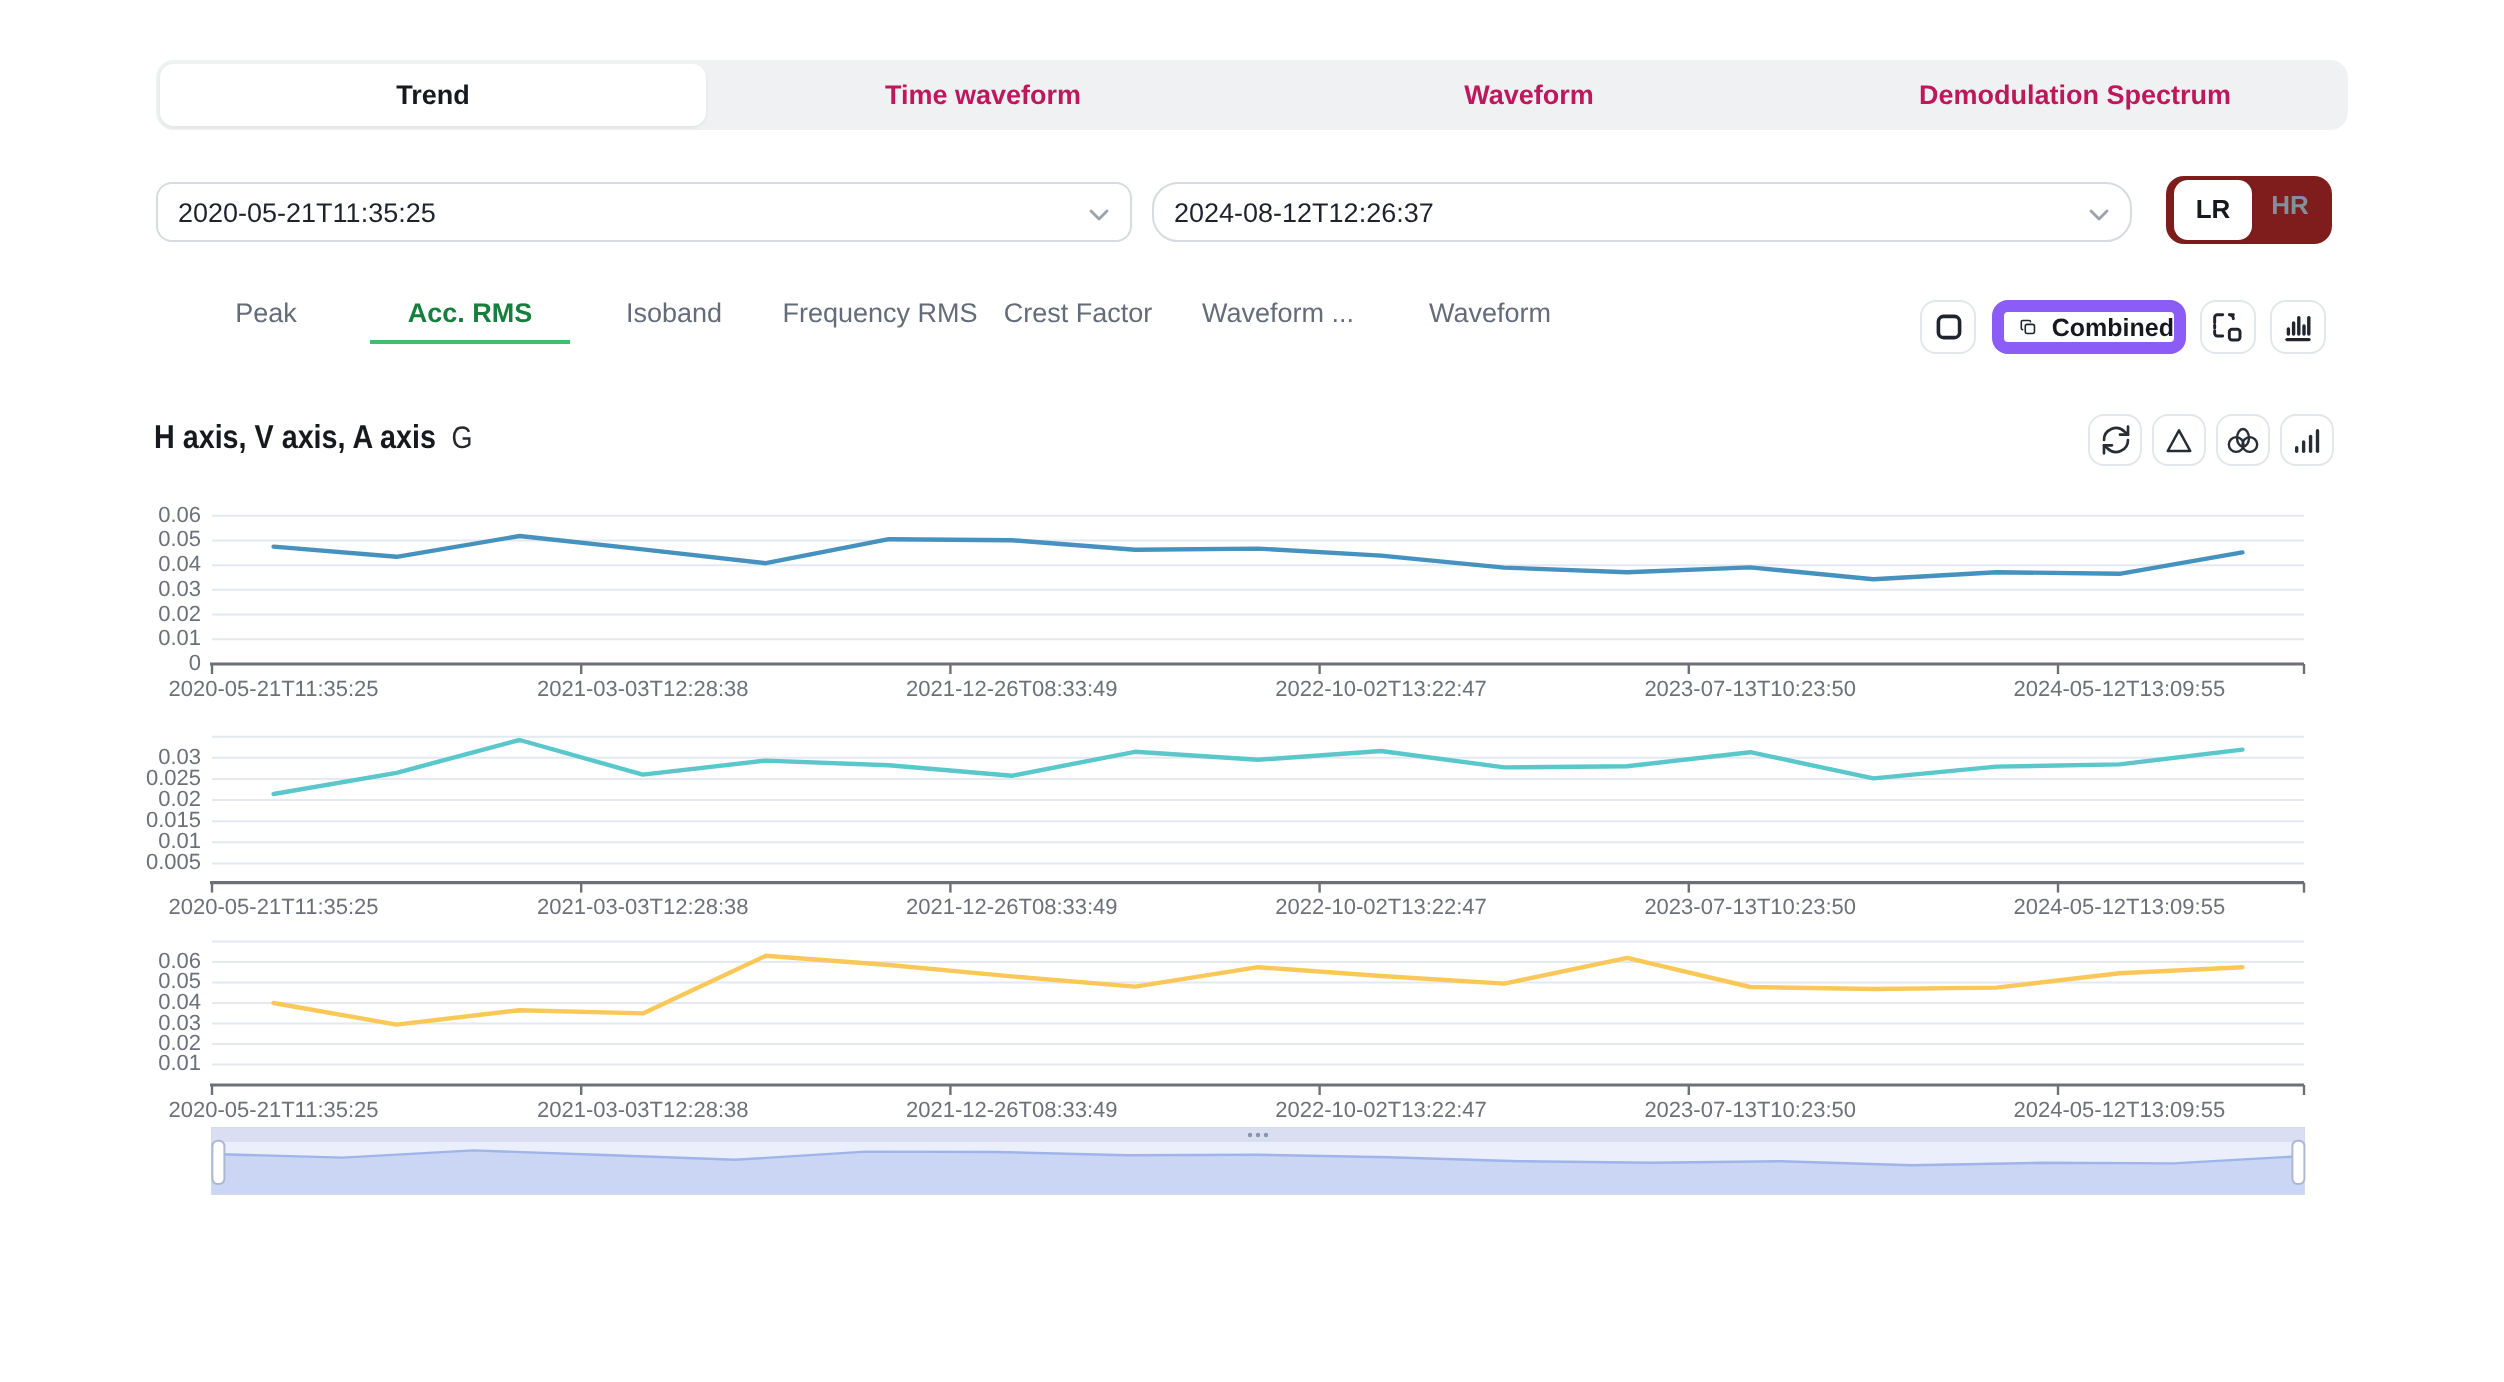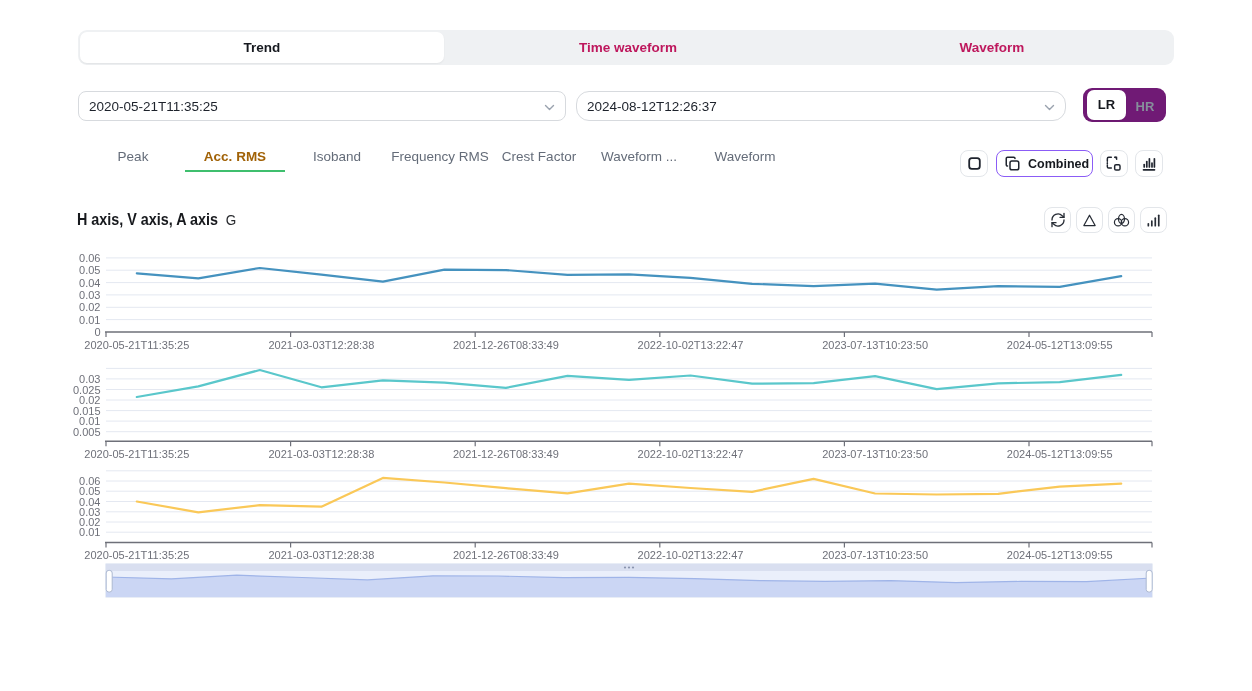--- a/index.html
+++ b/index.html
@@ -6,41 +6,42 @@
   html,body { width:1252px; height:691px; background:#fff; font-family:"Liberation Sans",sans-serif; overflow:hidden; }
   .abs { position:absolute; }
   
   .tabbar { left:78px; top:30px; width:1096px; height:35px; background:#eff1f3; border-radius:9px; display:flex; align-items:center; }
   .tab { flex:1; text-align:center; font-size:13.5px; font-weight:600; color:#be185d; line-height:35px; }
   .tab.sel { background:#fff; border-radius:7px; margin:2px; line-height:31px; color:#16191f; box-shadow:0 1px 2px rgba(0,0,0,0.06); }
   
   .select { top:91px; height:30px; border:1px solid #d7dade; border-radius:8px; background:#fff; font-size:13.5px; color:#1d222b; display:flex; align-items:center; padding-left:10px; }
   .chev { position:absolute; right:12px; top:10px; width:9px; height:9px; }
   .chev svg { display:block; }
-  .lrhr { left:1083px; top:88px; width:83px; height:34px; background:#701a75; border-radius:9px; display:flex; align-items:flex-end; }
+  .lrhr { left:1083px; top:88px; width:83px; height:34px; background:#7f1d1d; border-radius:9px; display:flex; align-items:flex-start; }
   .lrhr .lr { width:39px; text-align:center; font-size:13px; font-weight:700; color:#16191f; background:#fff; border-radius:7px; margin:2px 0 2px 4px; line-height:30px; box-shadow:0 1px 2px rgba(0,0,0,0.06); }
   .lrhr .hr { width:38px; text-align:center; font-size:13px; font-weight:600; color:#868e9b; line-height:30px; }
   
   .rtab { position:absolute; top:141px; height:31px; line-height:31px; font-size:13.5px; font-weight:500; color:#646c79; text-align:center; transform:translateX(-50%); white-space:nowrap; }
-  .rtab.sel { font-weight:700; color:#a16207; }
+  .rtab.sel { font-weight:700; color:#15803d; }
   .pill { position:absolute; left:185px; top:139px; width:100px; height:33px; background:#fff; border-bottom:2px solid #3fbf6e; border-top-left-radius:6px; border-top-right-radius:6px; }
   
   .btn { position:absolute; background:#fff; border:1px solid #e3e6ea; border-radius:8px; display:flex; align-items:center; justify-content:center; }
   .btn svg { display:block; }
-  .combined { border:1px solid #8b5cf6; font-size:12.5px; font-weight:700; color:#16191f; gap:8px; justify-content:flex-start; padding-left:8px; }
+  .combined { border:6px solid #8b5cf6; font-size:12.5px; font-weight:700; color:#16191f; gap:8px; justify-content:flex-start; padding-left:8px; }
   
   .hdr { left:77px; top:210px; font-size:16.5px; font-weight:700; color:#17191d; transform:scaleX(0.87); transform-origin:left center; white-space:nowrap; }
   .hdr .unit { font-weight:400; font-size:15.5px; margin-left:9px; color:#26282c; }
 </style>
 </head>
 <body>
 <div class="abs tabbar">
   <div class="tab sel">Trend</div>
   <div class="tab">Time waveform</div>
   <div class="tab">Waveform</div>
+  <div class="tab">Demodulation Spectrum</div>
 </div>
 
 <div class="abs select" style="left:78px;width:488px;">2020-05-21T11:35:25
   <span class="chev">
       <svg width="11" height="11" viewBox="0 0 11 11">
         <path d="M1.5 3.5 L5.5 7.5 L9.5 3.5" fill="none" stroke="#9aa2ae" stroke-width="1.4" stroke-linecap="round" stroke-linejoin="round"></path>
       </svg>
     </span>
 </div>
 <div class="abs select" style="left:576px;width:490px;border-radius:13px;">2024-08-12T12:26:37

